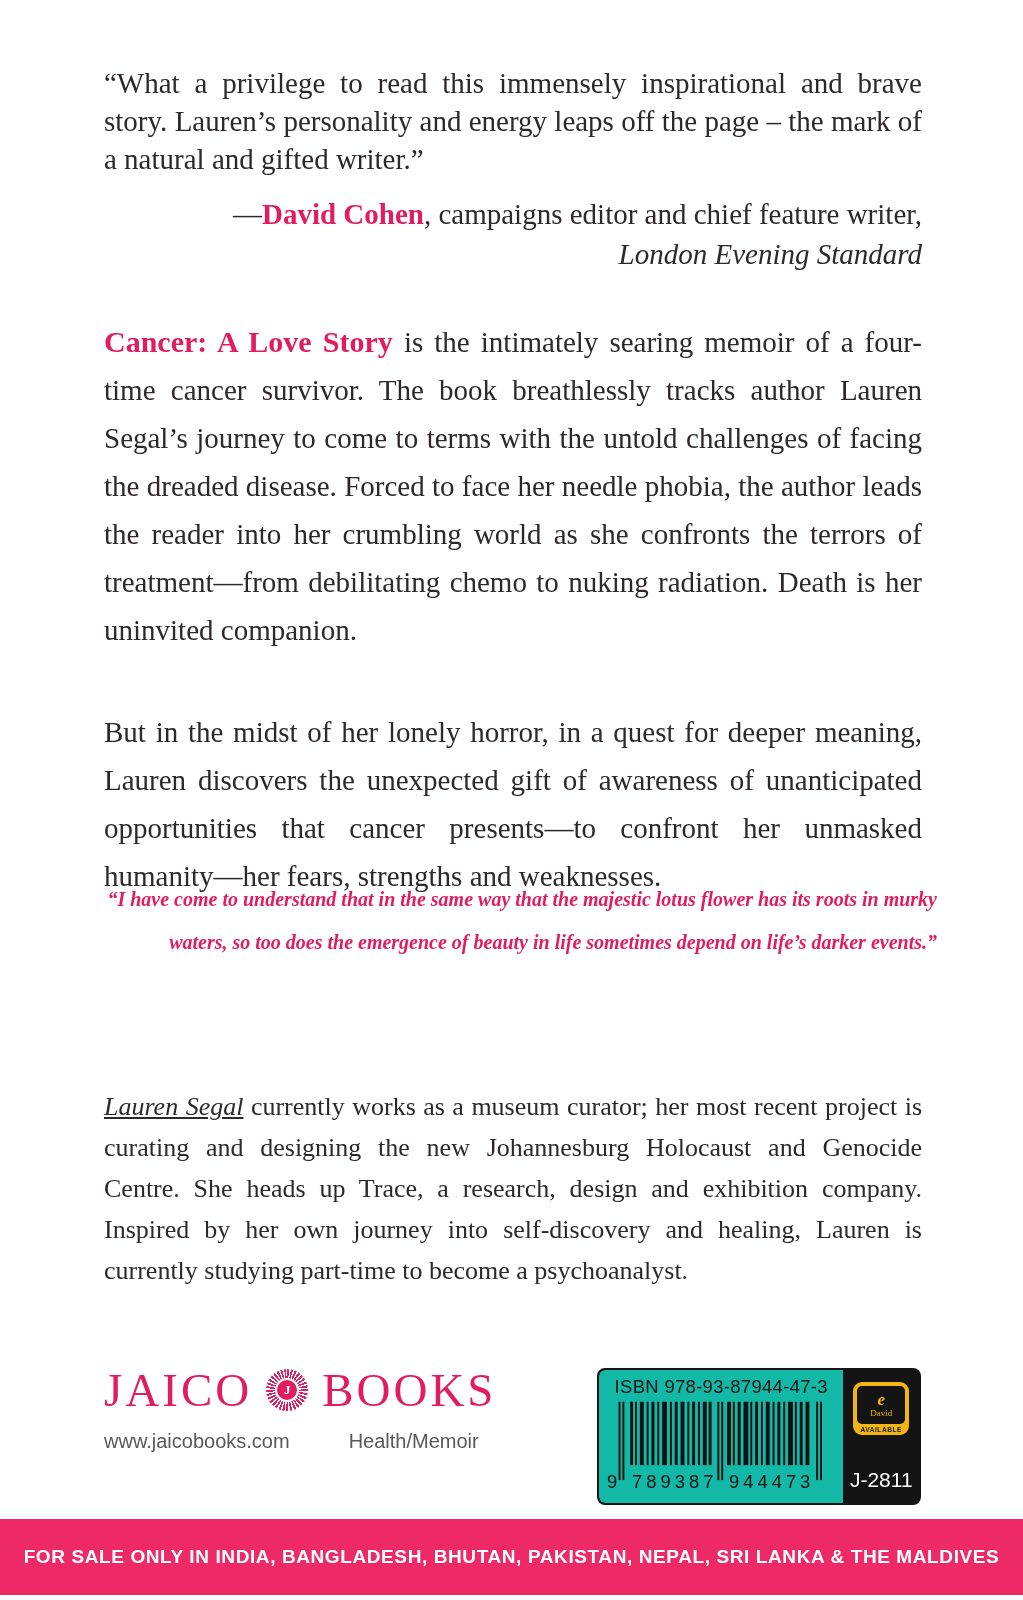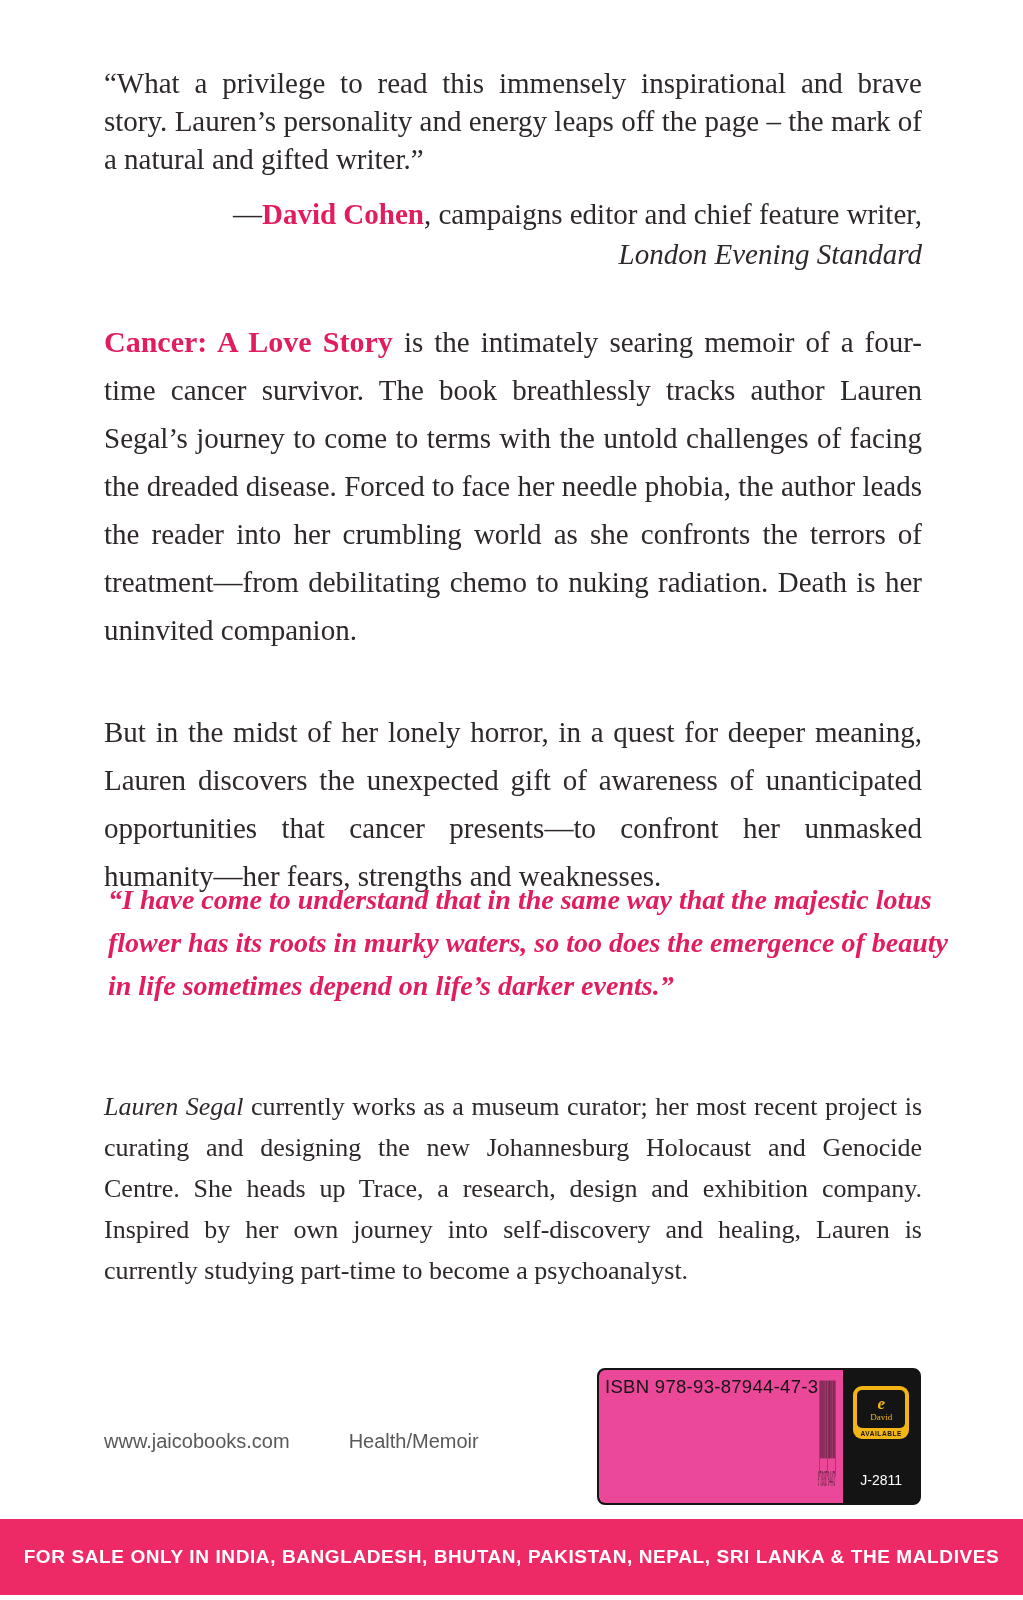--- a/index.html
+++ b/index.html
@@ -18,21 +18,21 @@
     background:#fff;
     overflow:hidden;
     font-family:"Liberation Serif","DejaVu Serif",serif;
     color:var(--body-text);
   }
   .abs{position:absolute;}
   .serif{font-family:"Liberation Serif","DejaVu Serif",serif;}
   .sans{font-family:"Liberation Sans","DejaVu Sans",sans-serif;}
   .accent{color:var(--accent-pink);}
   .bold{font-weight:bold;}
-  .italic{font-style:italic;}
+  .italic{font-style:italic;text-decoration:underline;}
 
   
   .review-quote{
     left:104px;top:64px;width:818px;
     font-size:29px;line-height:38px;
     text-align:justify;
     font-family:Liberation Serif, serif;
   }
   .attribution{
     left:104px;top:194px;width:818px;
@@ -54,23 +54,23 @@
   .para1 .lead{font-size:30px;}
   .para2{
     left:104px;top:664px;width:818px;
     font-size:29px;line-height:48px;
     text-align:justify;
     margin-top:44px;
   }
 
   
   .pull-quote{
-    left:108px;top:878px;width:840px;
-    font-size:28px;line-height:43px;
-    text-align:left;
+    left:97px;top:878px;width:840px;
+    font-size:20px;line-height:43px;
+    text-align:right;
     font-style:italic;font-weight:bold;
     color:var(--accent-pink);
   }
 
   
   .bio{
     left:104px;top:1086px;width:818px;
     font-size:26px;line-height:41px;
     text-align:justify;
   }
@@ -104,22 +104,22 @@
   }
 
   
   .barcode-box{
     left:597px;top:1368px;width:324px;height:137px;
     display:flex;border-radius:8px;overflow:hidden;
     background:var(--panel-black);
     border:2px solid var(--panel-black);
   }
   .barcode-white{
-    width:246px;background:#ec4899;border-radius:6px 0 0 6px;
-    display:flex;
+    width:246px;background:#14b8a6;border-radius:6px 0 0 6px;
+    display:flex;flex-direction:column;
     padding:6px 6px 8px 6px;
   }
   .isbn-label{
     text-align:center;font-size:18.5px;color:#141414;
     letter-spacing:.3px;white-space:nowrap;
   }
   .bars{flex:1;width:100%;}
   .barcode-black{
     width:76px;background:var(--panel-black);
     display:flex;flex-direction:column;align-items:center;justify-content:center;
@@ -133,21 +133,21 @@
     background:#141414;border-radius:5px;height:38px;
     display:flex;flex-direction:column;align-items:center;justify-content:center;
     color:var(--badge-yellow);
   }
   .ebook-e{font-style:italic;font-size:17px;line-height:16px;font-weight:bold;}
   .ebook-bookword{font-size:9px;line-height:10px;}
   .ebook-available{
     text-align:center;font-size:6.5px;font-weight:bold;color:#141414;
     letter-spacing:.6px;margin-top:2px;
   }
-  .jcode{color:#fff;font-size:14px;margin-top:28px;}
+  .jcode{color:#fff;font-size:21px;margin-top:28px;}
 
   
   .footer-bar{
     left:0;top:1519px;width:1023px;height:76px;
     background:var(--footer-pink);
     display:flex;align-items:center;justify-content:center;
   }
   .footer-text{
     color:#fff;font-weight:bold;font-size:19px;
     letter-spacing:.6px;white-space:nowrap;
@@ -165,20 +165,27 @@
   <p class="abs attribution-source">London Evening Standard</p>
 
   <p class="abs para1"><span class="lead accent bold">Cancer: A Love Story</span><span> is the intimately searing memoir of a four-time cancer survivor. The book breathlessly tracks author Lauren Segal’s journey to come to terms with the untold challenges of facing the dreaded disease. Forced to face her needle phobia, the author leads the reader into her crumbling world as she confronts the terrors of treatment—from debilitating chemo to nuking radiation. Death is her uninvited companion.</span></p>
 
   <p class="abs para2">But in the midst of her lonely horror, in a quest for deeper meaning, Lauren discovers the unexpected gift of awareness of unanticipated opportunities that cancer presents—to confront her unmasked humanity—her fears, strengths and weaknesses.</p>
 
   <p class="abs pull-quote">“I have come to understand that in the same way that the majestic lotus flower has its roots in murky waters, so too does the emergence of beauty in life sometimes depend on life’s darker events.”</p>
 
   <p class="abs bio"><span class="italic">Lauren Segal</span><span> currently works as a museum curator; her most recent project is curating and designing the new Johannesburg Holocaust and Genocide Centre. She heads up Trace, a research, design and exhibition company. Inspired by her own journey into self-discovery and healing, Lauren is currently studying part-time to become a psychoanalyst.</span></p>
 
+  <div class="abs publisher-logo">
+    <span class="logo-word">JAICO</span>
+    <span class="medallion">
+      <span class="medallion-inner">J</span>
+    </span>
+    <span class="logo-word">BOOKS</span>
+  </div>
 
   <div class="abs publisher-meta sans">
     <span>www.jaicobooks.com</span>
     <span>Health/Memoir</span>
   </div>
 
   <div class="abs barcode-box">
     <div class="barcode-white">
       <div class="isbn-label sans">ISBN 978-93-87944-47-3</div>
       <svg class="bars" viewBox="0 0 240 104" preserveAspectRatio="none">

